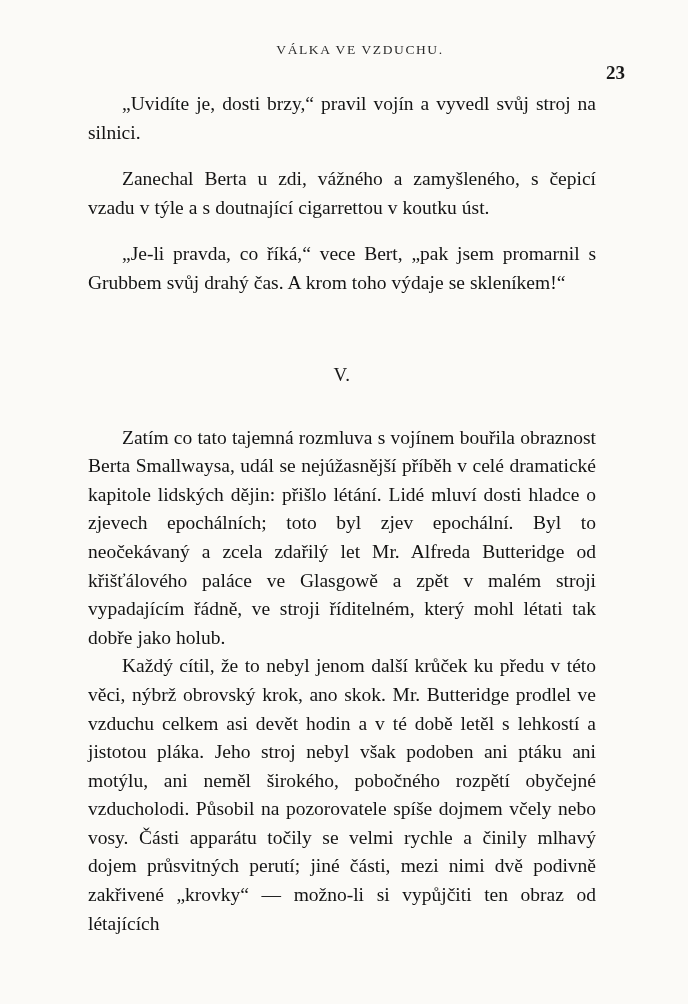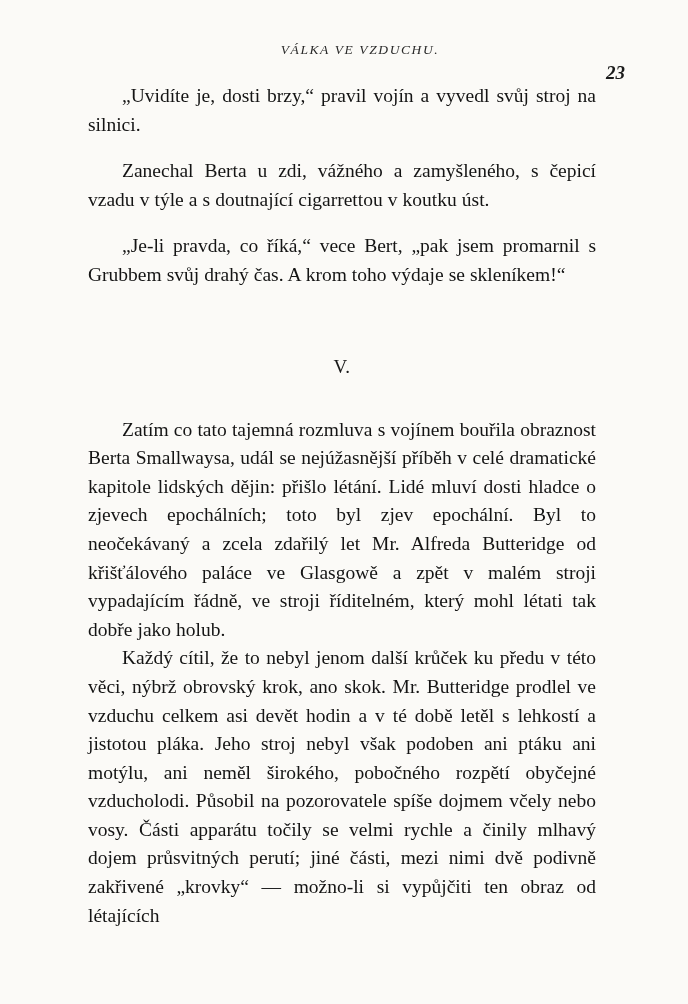--- a/index.html
+++ b/index.html
@@ -21,21 +21,20 @@
     background: #fbfaf7;
     box-sizing: border-box;
     padding: 0;
   }
   .page-header {
     position: absolute;
     top: 42px;
     left: 100px;
     right: 68px;
     height: 22px;
-    font-style: italic;
   }
   .running-head {
     position: absolute;
     left: 50%;
     transform: translateX(-50%);
     top: 0;
     font-size: 13.5px;
     letter-spacing: 1.6px;
     font-variant: small-caps;
     text-transform: uppercase;
@@ -46,21 +45,21 @@
     position: absolute;
     right: -5px;
     top: -4px;
     font-size: 19px;
     font-weight: bold;
     color: #1a1a1a;
     margin-top: 24px;
   }
   .body-col {
     position: absolute;
-    top: 82px;
+    top: 90px;
     left: 88px;
     width: 508px;
   }
   p.para {
     margin: 0;
     font-size: 19.5px;
     line-height: 28.6px;
     text-align: justify;
     text-justify: inter-word;
     text-indent: 34px;

